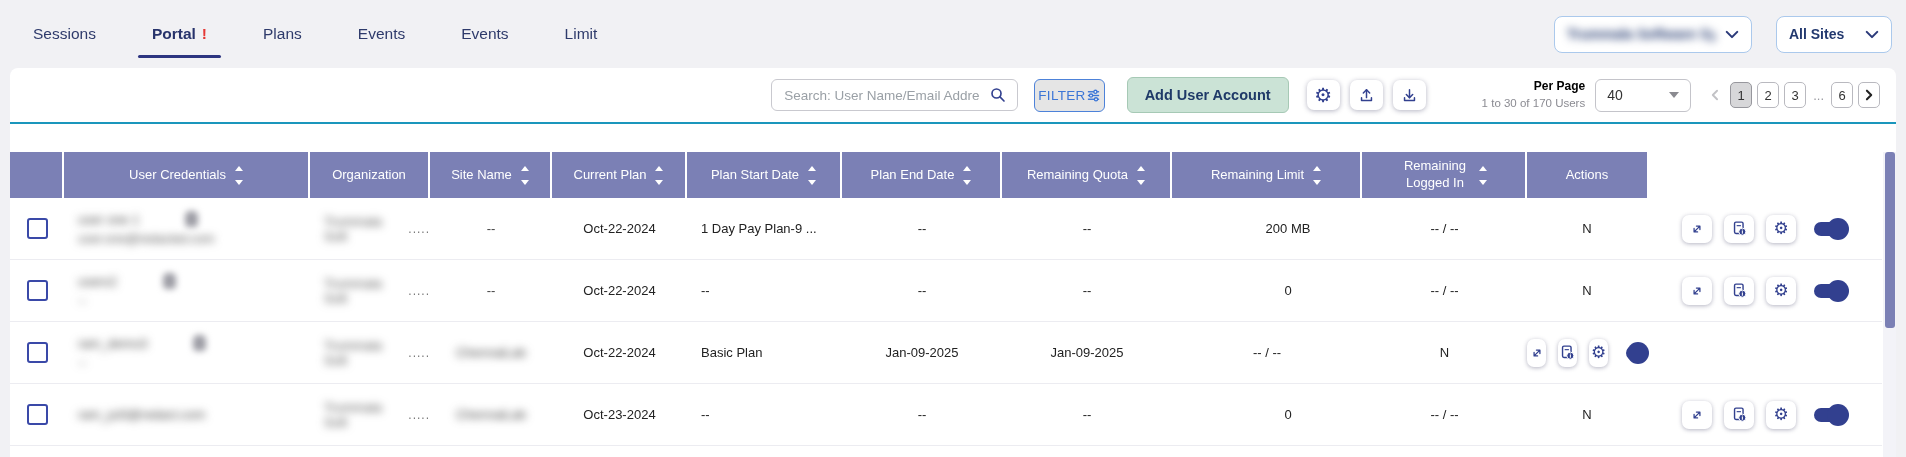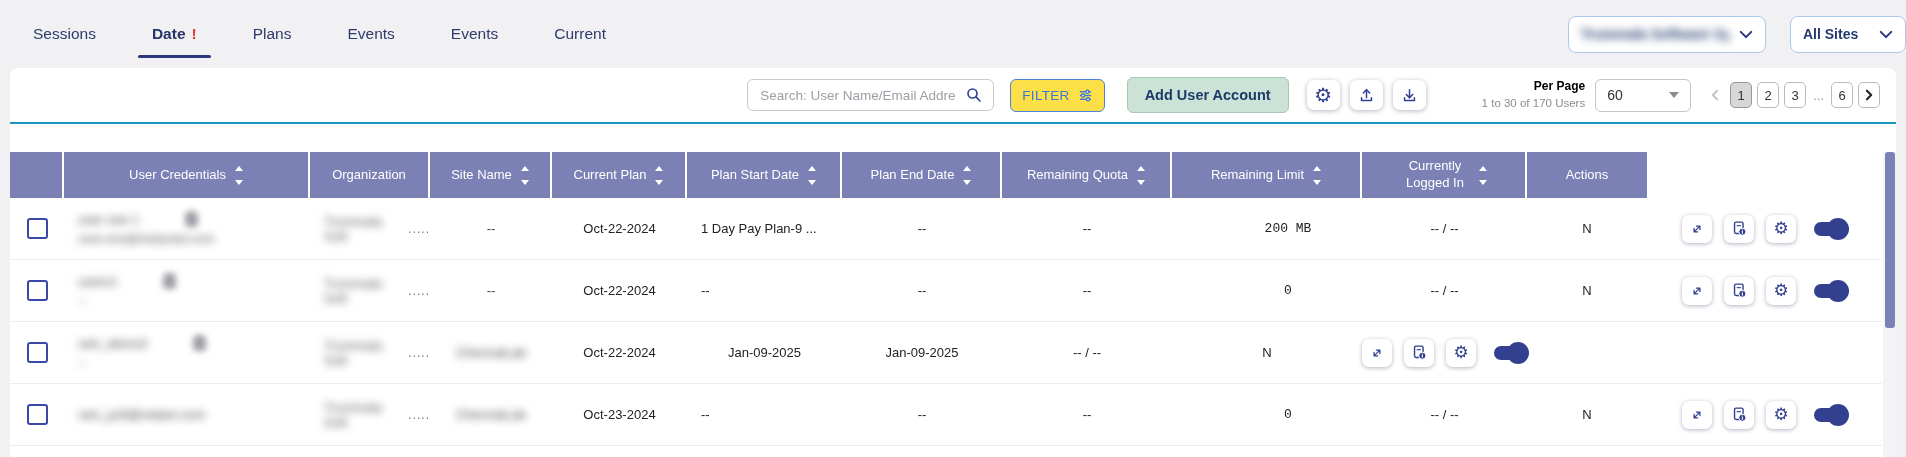--- a/index.html
+++ b/index.html
@@ -5,39 +5,39 @@
   html,body{margin:0;padding:0;}
   body{width:1906px;height:457px;font-family:"Liberation Sans",sans-serif;background:#f1f1f4;overflow:hidden;position:relative;}
 
   
   .tabbar{height:68px;display:flex;align-items:center;padding-left:25px;box-sizing:border-box;}
   .tab{position:relative;height:68px;display:flex;align-items:center;padding:0 8px;margin-right:40px;
        font-size:15.5px;color:#2e3a6b;font-weight:500;cursor:pointer;white-space:nowrap;}
   .tab.active{font-weight:700;color:#27336b;}
   .tab.active::after{content:"";position:absolute;left:-6px;right:-6px;bottom:10px;height:3.5px;background:#2d3580;border-radius:3px;}
   .tab .badge{color:#e53935;font-weight:700;margin-left:6px;}
-  .hdr-selects{margin-left:auto;display:flex;gap:24px;}
+  .hdr-selects{margin-left:auto;display:flex;gap:24px;margin-right:14px;}
   .hsel{height:37px;border:1.5px solid #abc9ec;border-radius:8px;background:#fff;display:flex;align-items:center;
         padding:0 12px;gap:10px;color:#23396f;font-weight:600;font-size:14px;box-sizing:border-box;cursor:pointer;}
   .hsel.org{width:198px;}
   .hsel.sites{width:116px;}
   .hsel .grow{flex:1;overflow:hidden;white-space:nowrap;}
   .blur{filter:blur(4px);user-select:none;}
   .blur-sm{filter:blur(3.2px);user-select:none;}
 
   
   .panel{position:absolute;left:10px;right:10px;top:68px;bottom:0;background:#fff;border-radius:8px 8px 0 0;}
 
   
   .toolbar{height:54px;display:flex;align-items:center;justify-content:flex-end;padding-right:16px;border-bottom:2.5px solid #1a96bc;}
   .search{width:247px;height:32px;border:1px solid #c9c9cf;border-radius:6px;display:flex;align-items:center;padding:0 10px;gap:6px;box-sizing:border-box;background:#fff;}
   .search input{flex:1;border:none;outline:none;font-size:13.5px;color:#555;font-family:inherit;background:transparent;min-width:0;}
   .search input::placeholder{color:#9aa0a6;}
-  .filterbtn{margin-left:16px;height:31px;border:1.5px solid #4d82d9;border-radius:6px;background:#fde047;color:#3c76d6;
-             font-size:13.5px;font-weight:500;display:flex;align-items:center;gap:8px;padding:0 11px;letter-spacing:.3px;cursor:pointer;}
+  .filterbtn{margin-left:16px;height:31px;border:1.5px solid #4d82d9;border-radius:6px;background:#e5e5e5;color:#3c76d6;
+             font-size:13.5px;font-weight:500;display:flex;align-items:center;padding:0 3px;letter-spacing:.3px;cursor:pointer;}
   .addbtn{margin-left:22px;height:34px;background:#cbe3d6;border:1px solid #a6c9b5;border-radius:6px;color:#1f3a68;
           font-weight:700;font-size:14.5px;padding:0 17px;display:flex;align-items:center;cursor:pointer;white-space:nowrap;}
   .iconbtns{display:flex;gap:10px;margin-left:18px;}
   .icard{width:33px;height:30px;background:#fff;border-radius:7px;box-shadow:0 1px 5px rgba(40,40,80,.35);
          display:flex;align-items:center;justify-content:center;cursor:pointer;}
   .gearglyph{font-size:20px;color:#32408f;line-height:1;font-family:"DejaVu Sans",sans-serif;}
   .perpage{margin-left:56px;text-align:right;margin-right:10px;line-height:1.25;}
   .pp1{font-size:12px;font-weight:700;color:#000000;}
   .pp2{font-size:11.5px;color:#8b8b92;margin-top:2px;white-space:nowrap;}
   .pagesize{width:96px;height:33px;border:1px solid #c4c4ca;border-radius:6px;display:flex;align-items:center;
@@ -59,21 +59,21 @@
   .hlabel{text-align:center;line-height:1.3;}
   .hlabel.narrow{width:70px;}
   .sort{display:flex;flex-direction:column;gap:9px;}
   .sort i{display:block;width:0;height:0;border-left:4.5px solid transparent;border-right:4.5px solid transparent;}
   .sort .up{border-bottom:5px solid #fff;}
   .sort .down{border-top:5px solid #fff;}
 
   .trow{border-bottom:1px solid #ececf1;height:61px;}
   .trow > div{display:flex;align-items:center;justify-content:center;font-size:13px;color:#222;box-sizing:border-box;}
   .cell-left{justify-content:flex-start !important;padding-left:14px;}
-  .cell-quota{justify-content:center;padding-left:42px;font-family:Liberation Mono, monospace;}
+  .cell-quota{justify-content:center;padding-left:42px;}
   .cred{flex-direction:column;align-items:flex-start !important;justify-content:center;padding-left:14px;gap:5px;}
   .cred-line1{display:flex;align-items:center;}
   .cred-name{font-size:13px;color:#454545;}
   .avatar{width:13px;height:16px;background:#9d9da5;border-radius:5px 5px 4px 4px;margin-left:46px;}
   .cred-email{font-size:12.5px;color:#555;}
   .cred-email:empty{display:none;}
   .orgtxt{color:#555;font-size:13px;}
   .orgdots{color:#777;font-size:12px;margin-left:3px;letter-spacing:1px;}
   .sitetxt{color:#444;}
   .cbx{width:17px;height:17px;border:2.2px solid #3a49a8;border-radius:3px;background:#fff;cursor:pointer;}
@@ -89,34 +89,34 @@
   .vthumb{margin:0 1.5px;height:176px;background:#7b80b5;border-radius:3px;cursor:pointer;}
 </style>
 </head>
 <body>
 
 <div class="tabbar">
   <div class="tab">
       <span>Sessions</span>
     </div>
   <div class="tab active">
-    <span>Date</span>
+    <span>Portal</span>
     <span class="badge">!</span>
   </div>
   <div class="tab">
       <span>Plans</span>
     </div>
   <div class="tab">
       <span>Events</span>
     </div>
   <div class="tab">
       <span>Events</span>
     </div>
   <div class="tab">
-      <span>Current</span>
+      <span>Limit</span>
     </div>
 
   <div class="hdr-selects">
     <div class="hsel org">
       <span class="grow blur">Trummala Software Systems</span>
       <svg width="14" height="9" viewBox="0 0 16 10">
           <path d="M2 2l6 6 6-6" stroke="#2b3a7a" stroke-width="2.4" fill="none" stroke-linecap="round" stroke-linejoin="round"></path>
         </svg>
     </div>
     <div class="hsel sites">
@@ -174,21 +174,21 @@
           </svg>
       </div>
     </div>
 
     <div class="perpage">
       <div class="pp1">Per Page</div>
       <div class="pp2">1 to 30 of 170 Users</div>
     </div>
 
     <div class="pagesize">
-      <span>60</span>
+      <span>40</span>
       <span class="caret"></span>
     </div>
 
     <div class="pager">
       <div class="pbtn pprev">
         <svg width="9" height="12" viewBox="0 0 10 14">
             <path d="M8 2 3 7l5 5" stroke="#c2c2c6" stroke-width="2.2" fill="none" stroke-linecap="round" stroke-linejoin="round"></path>
           </svg>
       </div>
       <div class="pbtn active">1</div>
@@ -254,21 +254,21 @@
           </span>
       </div>
       <div class="hcell">
         <span class="hlabel">Remaining Limit</span>
         <span class="sort">
             <i class="up"></i>
             <i class="down"></i>
           </span>
       </div>
       <div class="hcell">
-        <span class="hlabel narrow">Currently Logged In</span>
+        <span class="hlabel narrow">Remaining Logged In</span>
         <span class="sort">
             <i class="up"></i>
             <i class="down"></i>
           </span>
       </div>
       <div class="hcell">
         <span class="hlabel">Actions</span>
       </div>
     </div>
 
@@ -408,20 +408,23 @@
       <div class="cell-left">
           <span class="orgtxt blur">Trummala Soft</span>
           <span class="orgdots">.....</span>
         </div>
       <div>
           <span class="sitetxt blur">ChennaiLab</span>
         </div>
       <div>
           <span>Oct-22-2024</span>
         </div>
+      <div class="cell-left">
+          <span>Basic Plan</span>
+        </div>
       <div>
           <span>Jan-09-2025</span>
         </div>
       <div>
           <span>Jan-09-2025</span>
         </div>
       <div>
           <span>-- / --</span>
         </div>
       <div>

